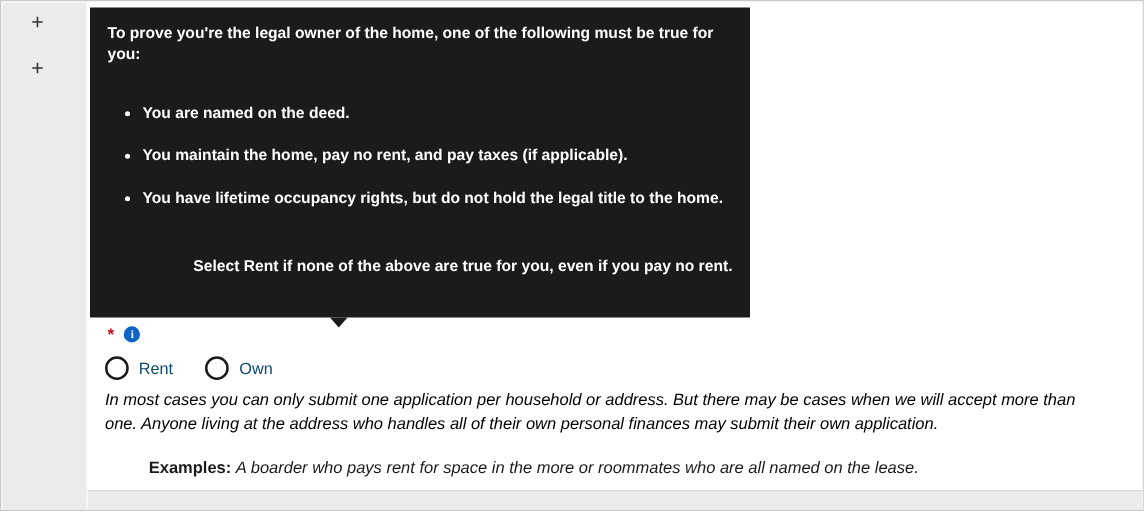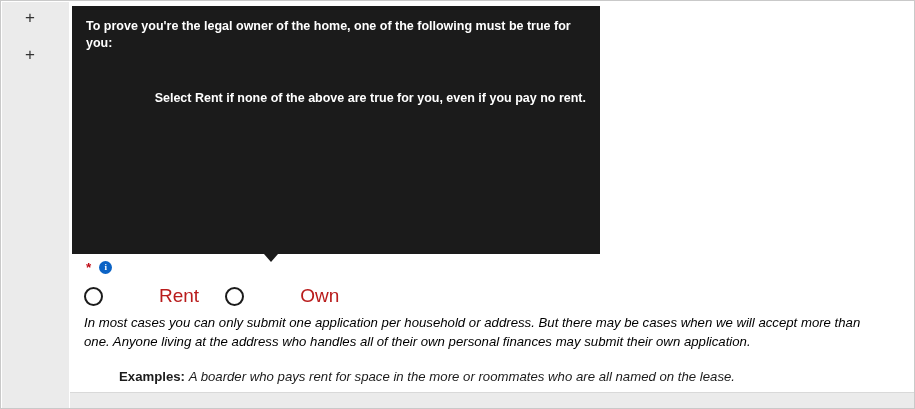--- a/index.html
+++ b/index.html
@@ -120,23 +120,22 @@
   }
   .radio-circle {
     width: 19px;
     height: 19px;
     border-radius: 50%;
     border: 2px solid #1b1b1b;
     background: #ffffff;
     box-sizing: border-box;
   }
   .radio-label {
-    font-size: 19px;
-    color: #b91c1c;
-    margin-left: 48px;
+    font-size: 13px;
+    color: #0c4a6e;
   }
 
   .paragraph {
     margin-top: 6px;
     font-size: 13.2px;
     line-height: 1.45;
     color: #000000;
     max-width: 795px;
     font-style: italic;
   }
@@ -243,17 +242,22 @@
         <i>A boarder who pays rent for space in the more or roommates who are all named on the lease.</i>
       </div>
 
     </div>
 
     <div class="bottom-strip"></div>
   </div>
 
   <div class="tooltip">
     <div class="tooltip-title">To prove you're the legal owner of the home, one of the following must be true for you:</div>
+    <ul>
+      <li>You are named on the deed.</li>
+      <li>You maintain the home, pay no rent, and pay taxes (if applicable).</li>
+      <li>You have lifetime occupancy rights, but do not hold the legal title to the home.</li>
+    </ul>
     <div class="tooltip-footer">Select Rent if none of the above are true for you, even if you pay no rent.</div>
   </div>
   <div class="tooltip-arrow"></div>
 
 </div>
 
 </body></html>

